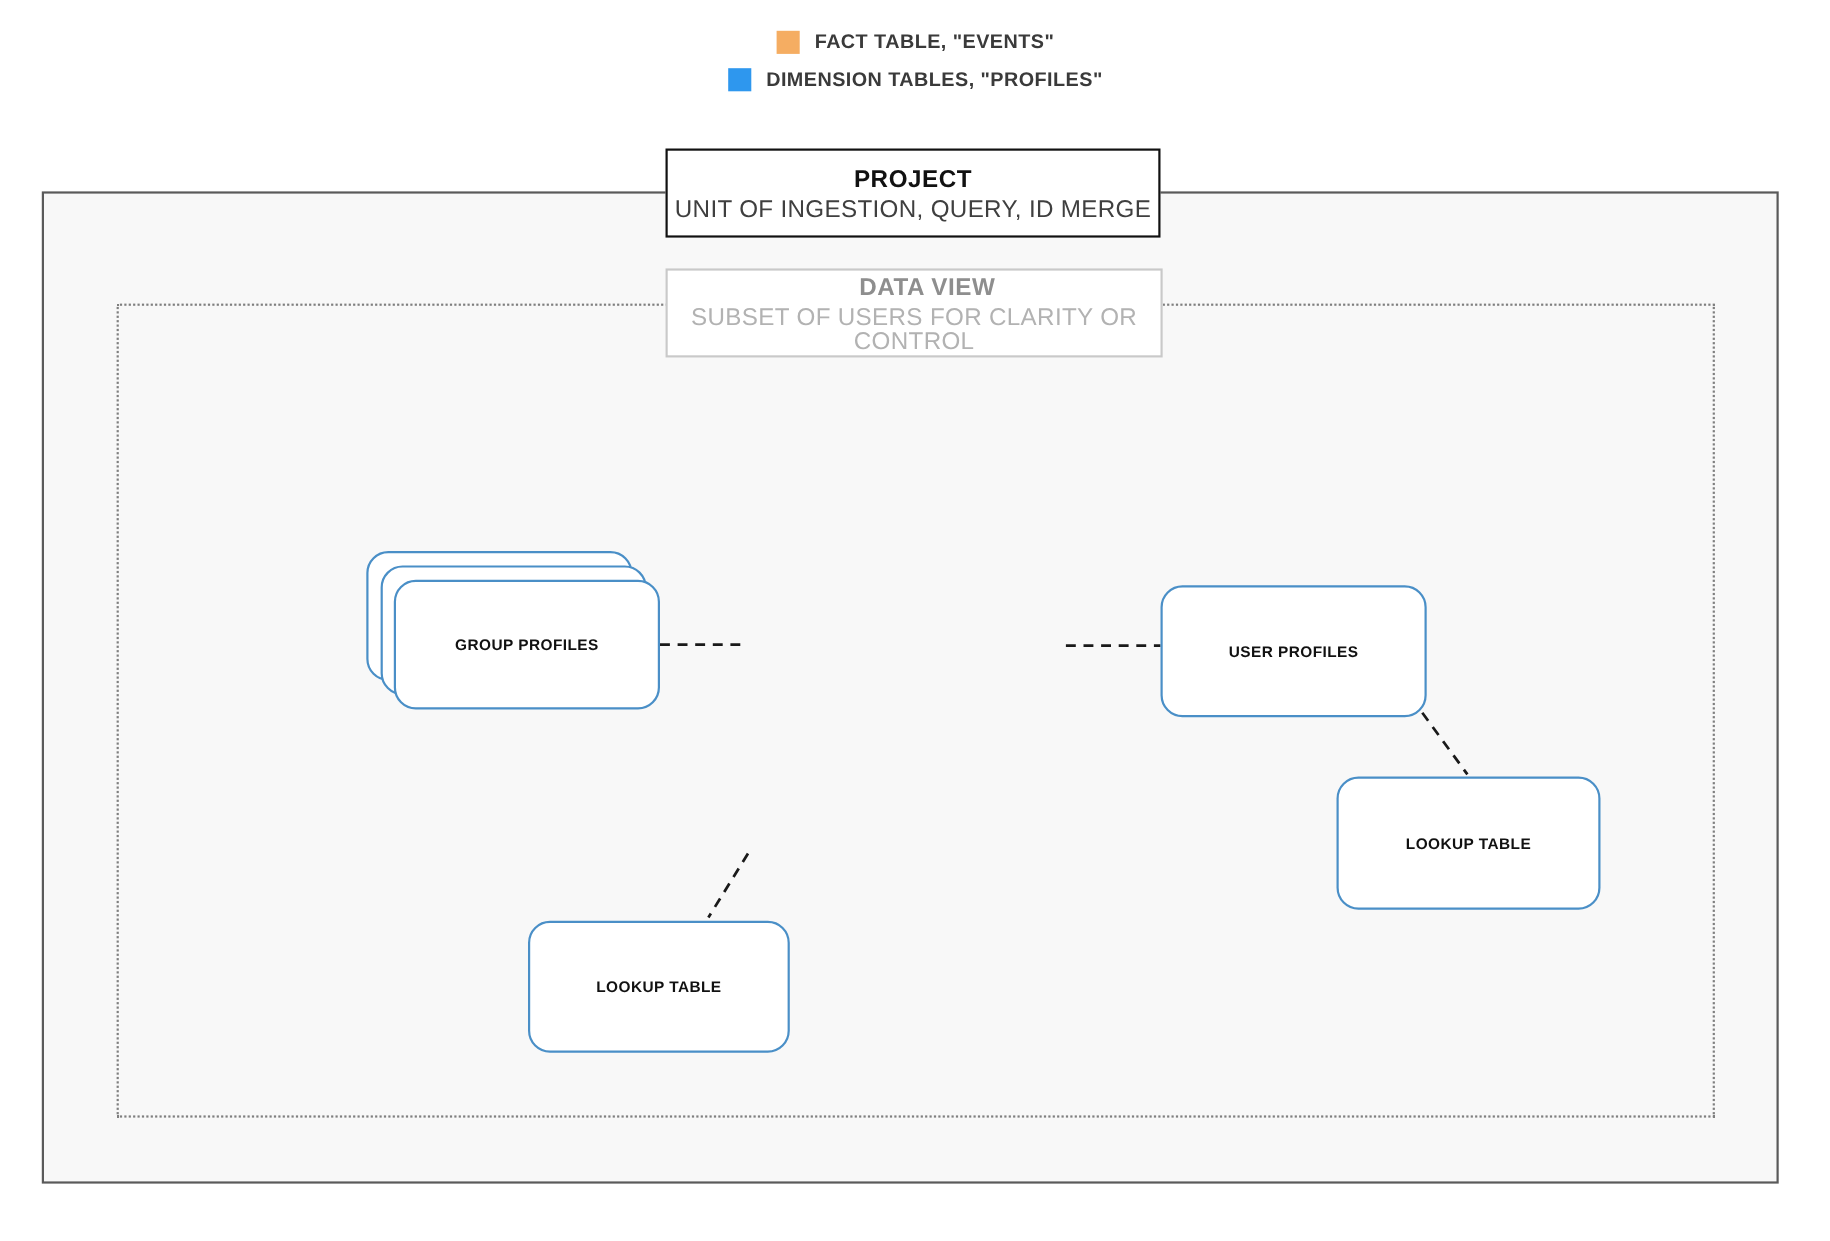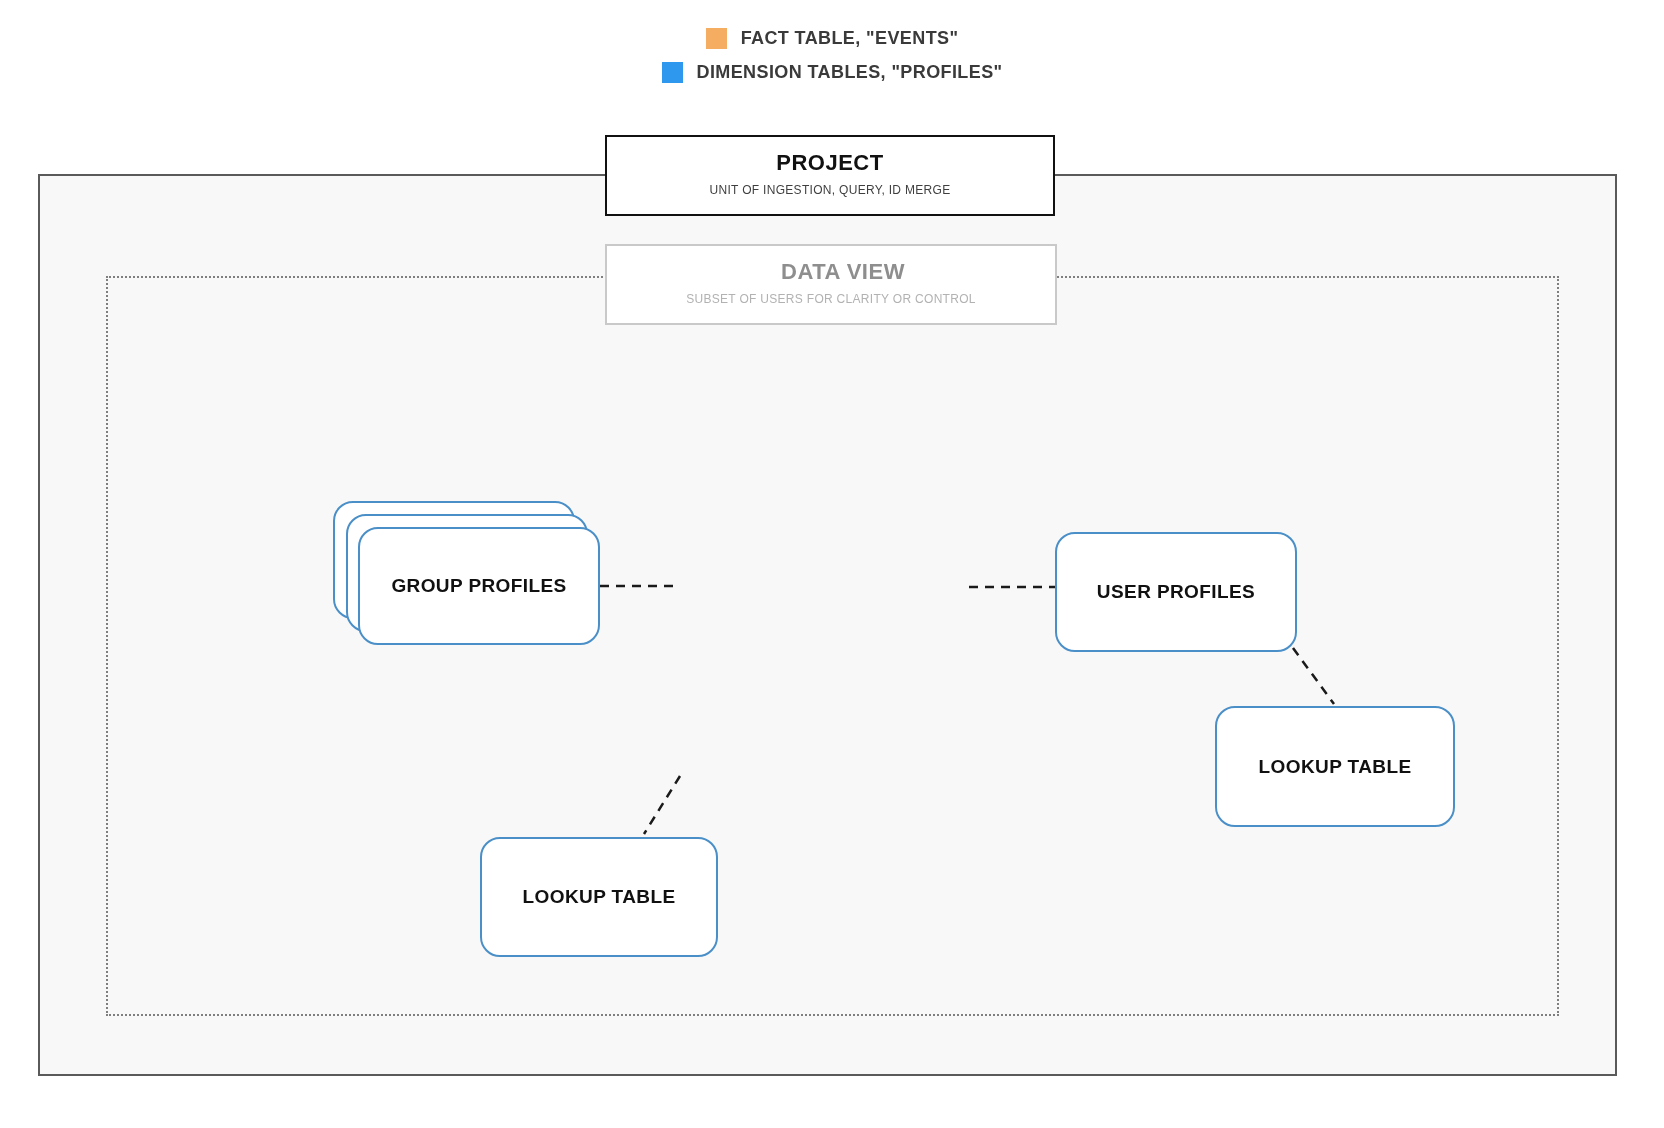--- a/index.html
+++ b/index.html
@@ -95,21 +95,21 @@
     height: 77px;
     border: 2px solid var(--dataview-border);
   }
   .caption-title {
     font-size: 22px;
     font-weight: bold;
     letter-spacing: 0.5px;
     line-height: 26px;
   }
   .caption-subtitle {
-    font-size: 12px;
+    font-size: 22px;
     letter-spacing: 0.3px;
     line-height: 22px;
   }
   .project-caption .caption-title { color: var(--label-dark); }
   .project-caption .caption-subtitle { color: var(--subtitle-dark); }
   .dataview-caption .caption-title { color: var(--dataview-title); margin-left: 24px; }
   .dataview-caption .caption-subtitle { color: var(--dataview-subtitle); }
 
   
   .connectors {
@@ -132,21 +132,21 @@
   .node {
     position: absolute;
     display: flex;
     align-items: center;
     justify-content: center;
     background: #ffffff;
     z-index: 5;
     text-align: center;
   }
   .node-label {
-    font-size: 19px;
+    font-size: 14px;
     font-weight: bold;
     color: var(--label-dark);
     letter-spacing: 0.4px;
     white-space: nowrap;
   }
   .node-events {
     left: 678px;
     top: 396px;
     width: 287px;
     height: 377px;

